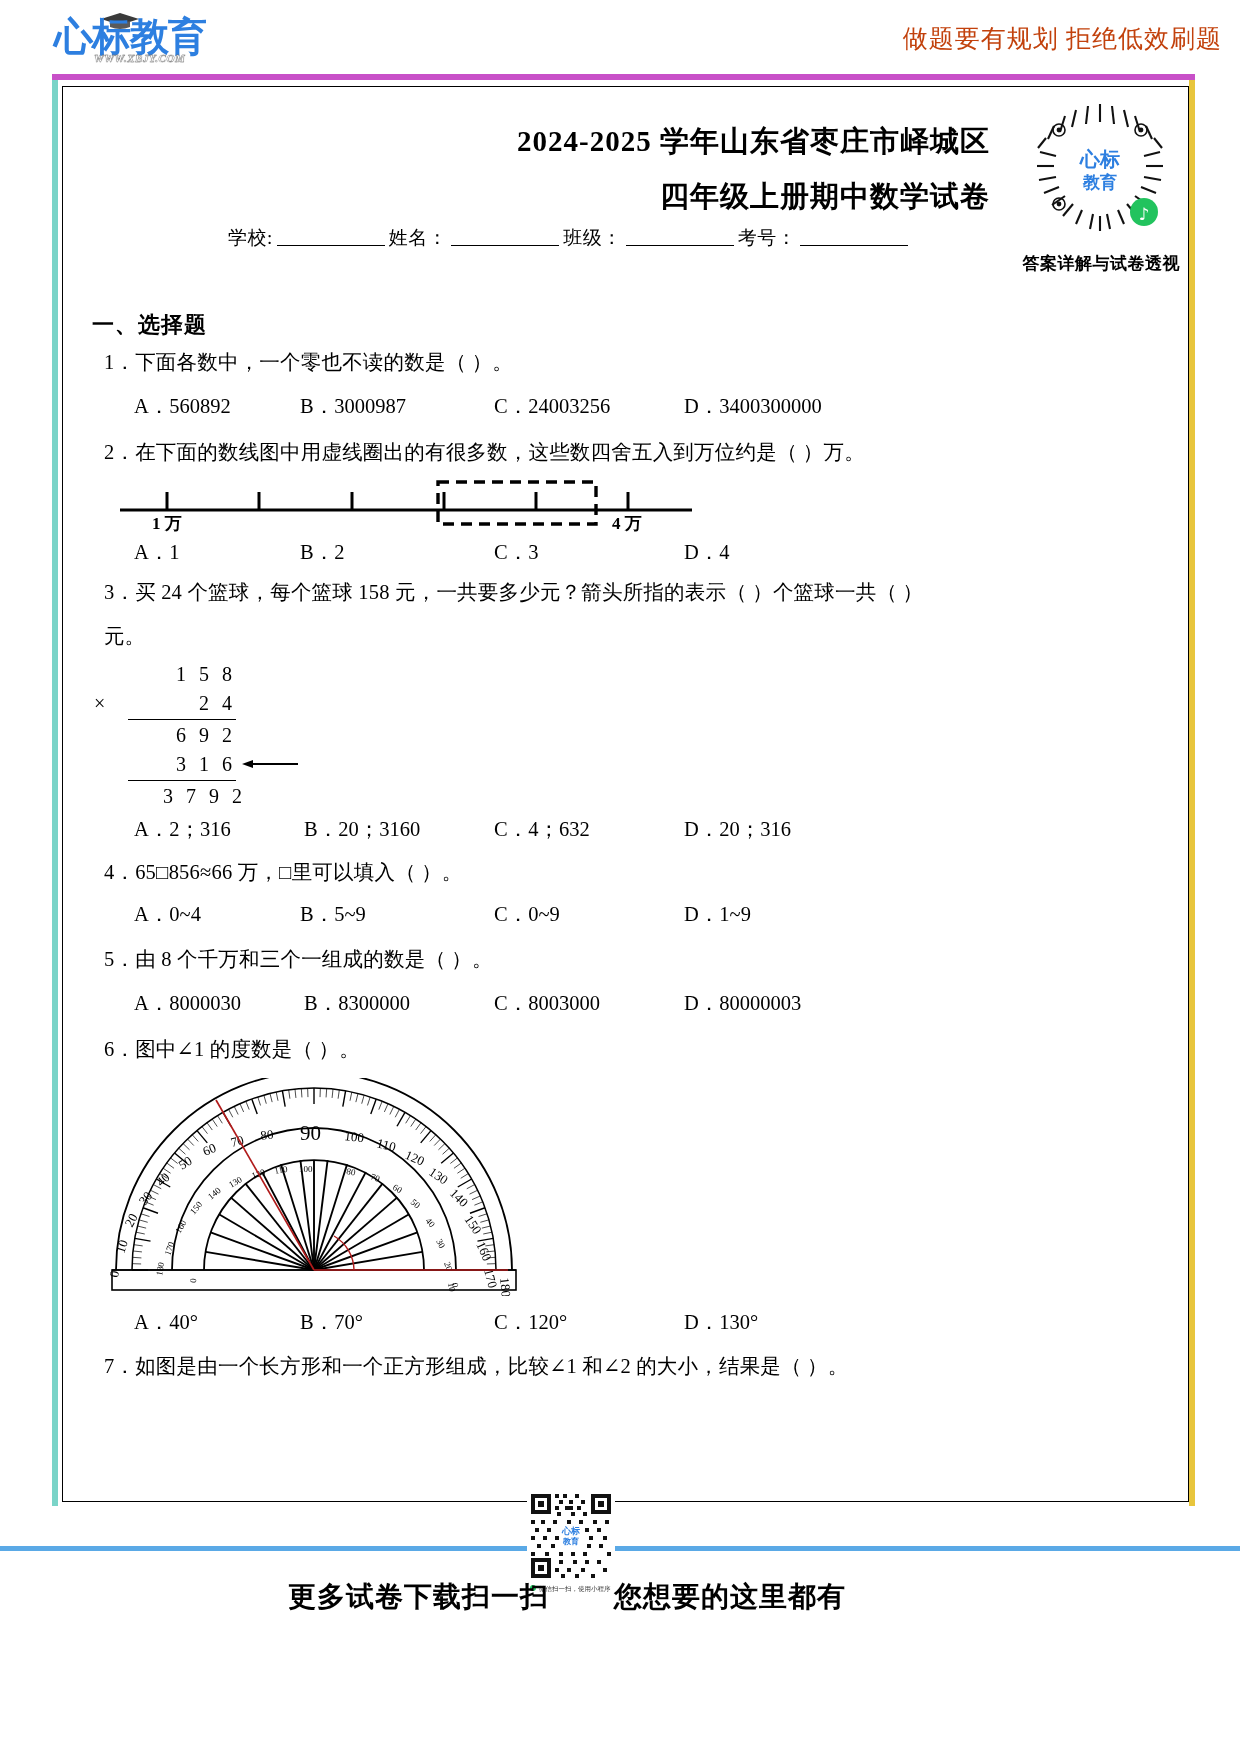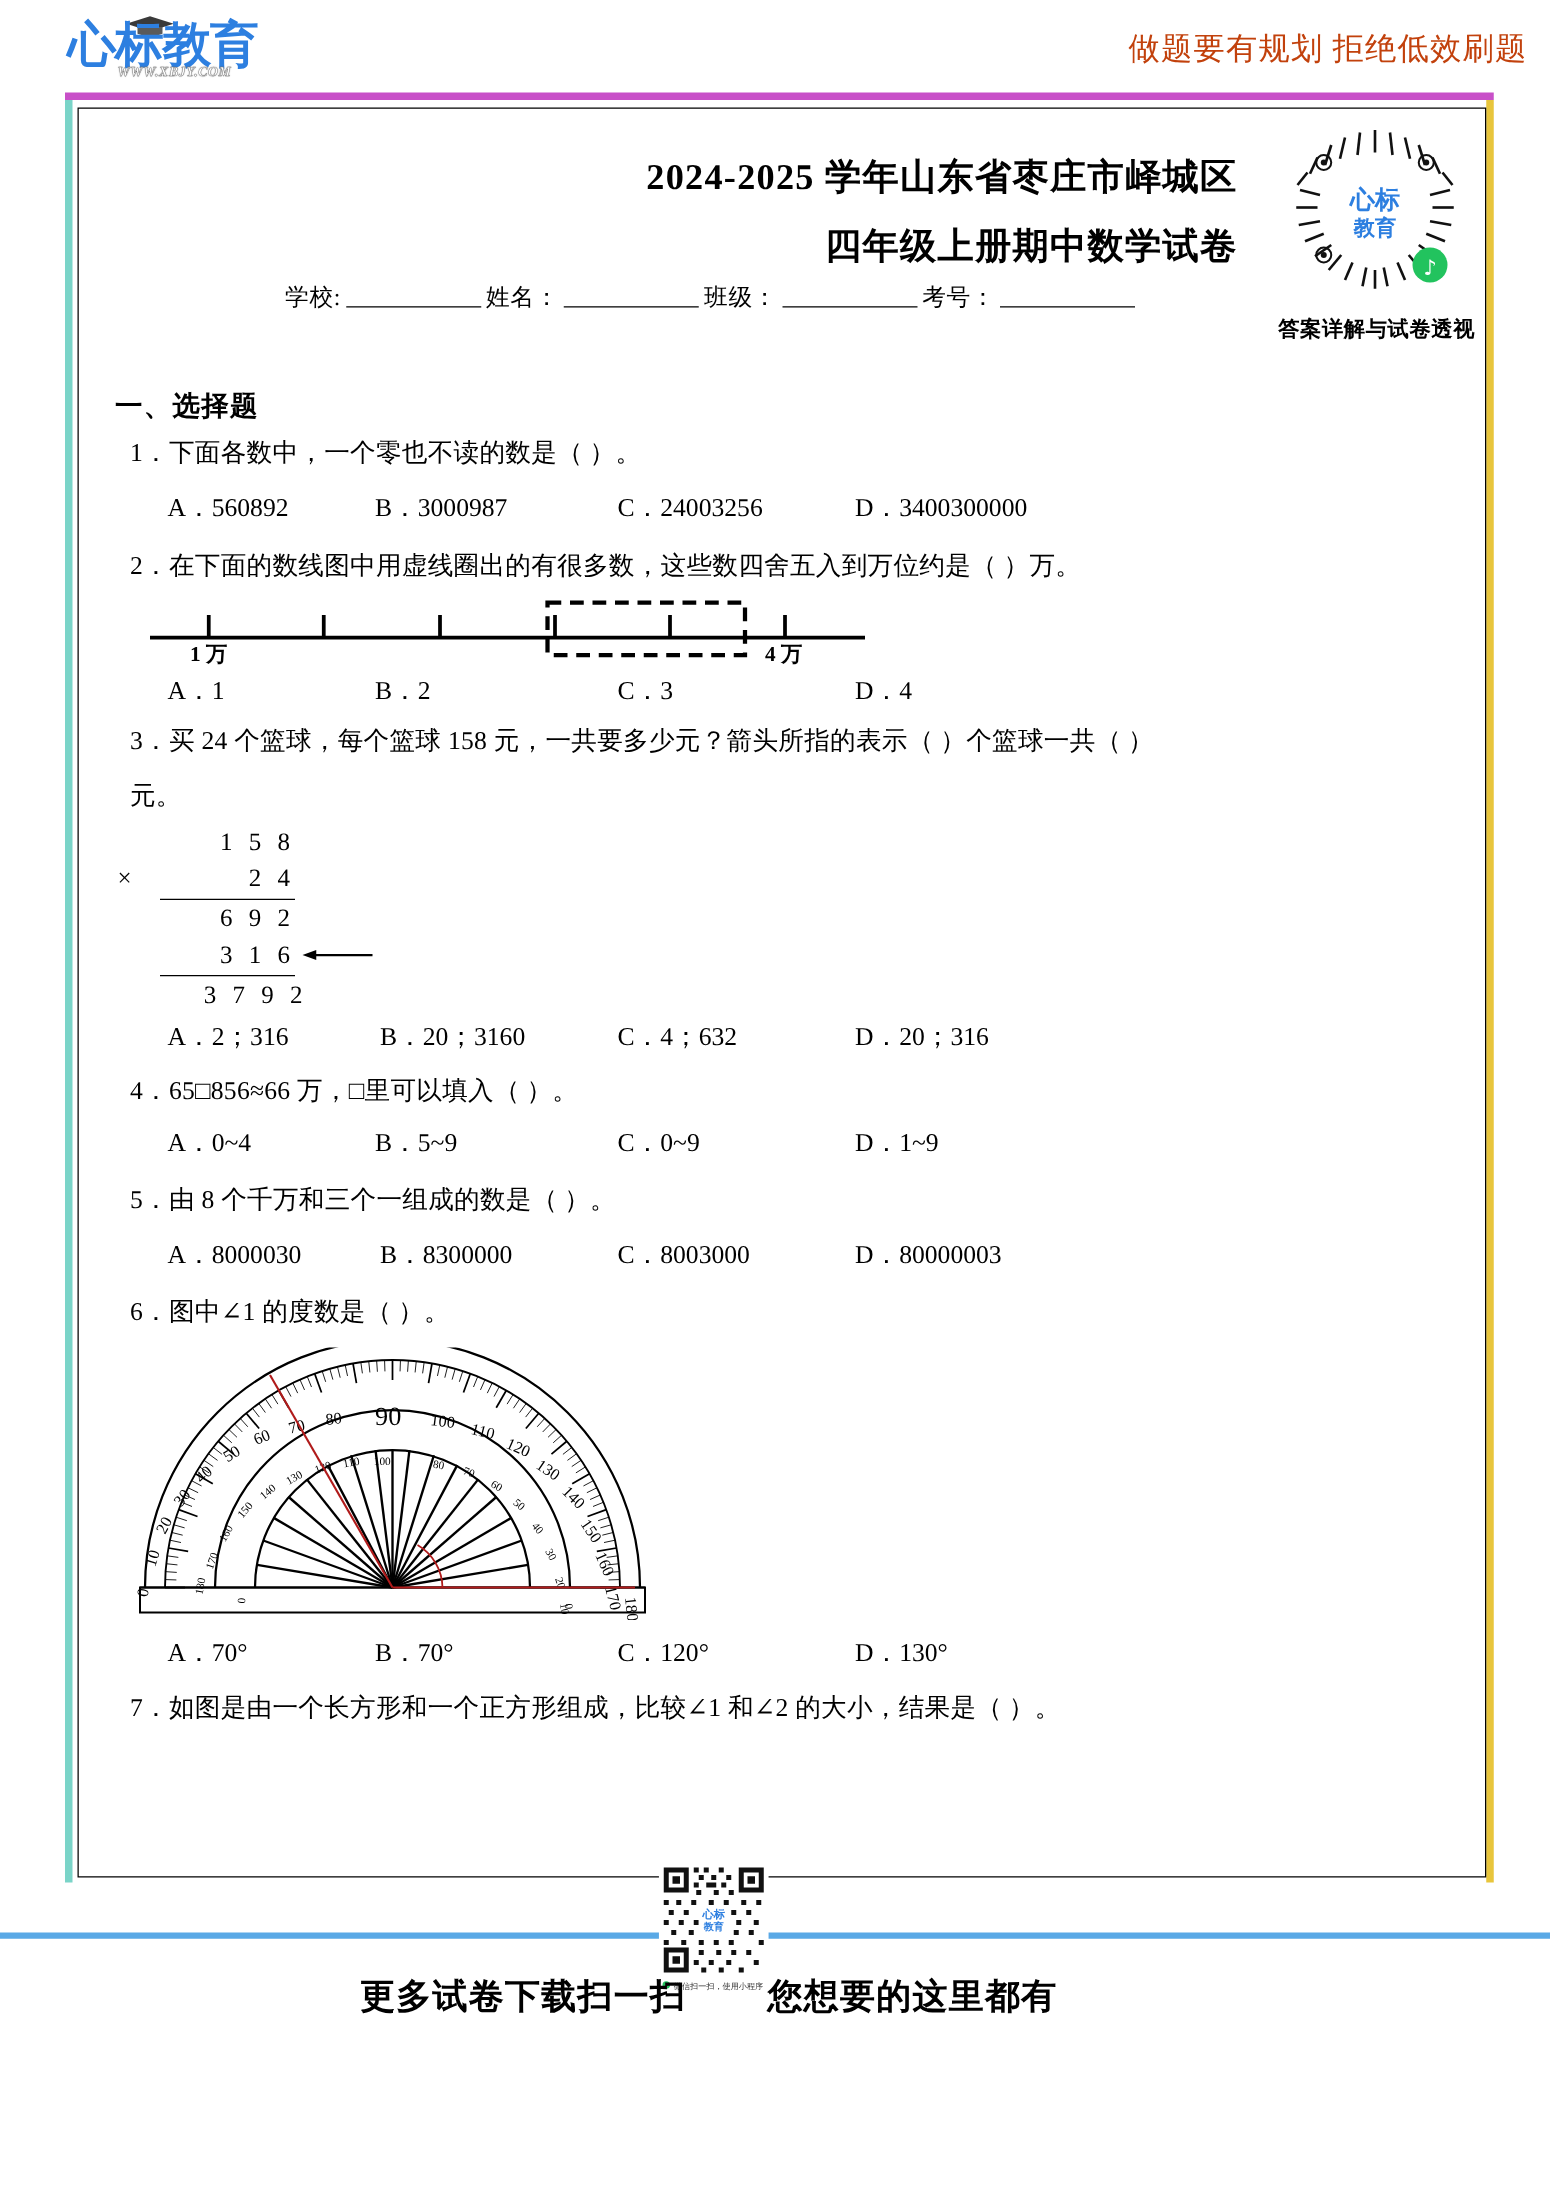--- a/index.html
+++ b/index.html
@@ -590,21 +590,21 @@
 
     <g stroke="#b01b1b" stroke-width="1.7" fill="none">
       <line x1="210" y1="192" x2="404" y2="192"></line>
       <line x1="210" y1="192" x2="112" y2="22"></line>
       <path d="M250,192 A40,40 0 0 0 230,158" stroke="#b01b1b" stroke-width="1.4"></path>
     </g>
   </svg>
 </div>
 
 <div class="opt-row" style="top:1308px">
-  <span class="opt op-a">A．70°</span>
+  <span class="opt op-a">A．40°</span>
   <span class="opt op-b">B．70°</span>
   <span class="opt op-c">C．120°</span>
   <span class="opt op-d">D．130°</span>
 </div>
 
 <div class="q-text" style="top:1352px">7．如图是由一个长方形和一个正方形组成，比较∠1 和∠2 的大小，结果是（   ）。</div>
 
 <div class="foot-rule"></div>
 
 <div class="foot-qr">

